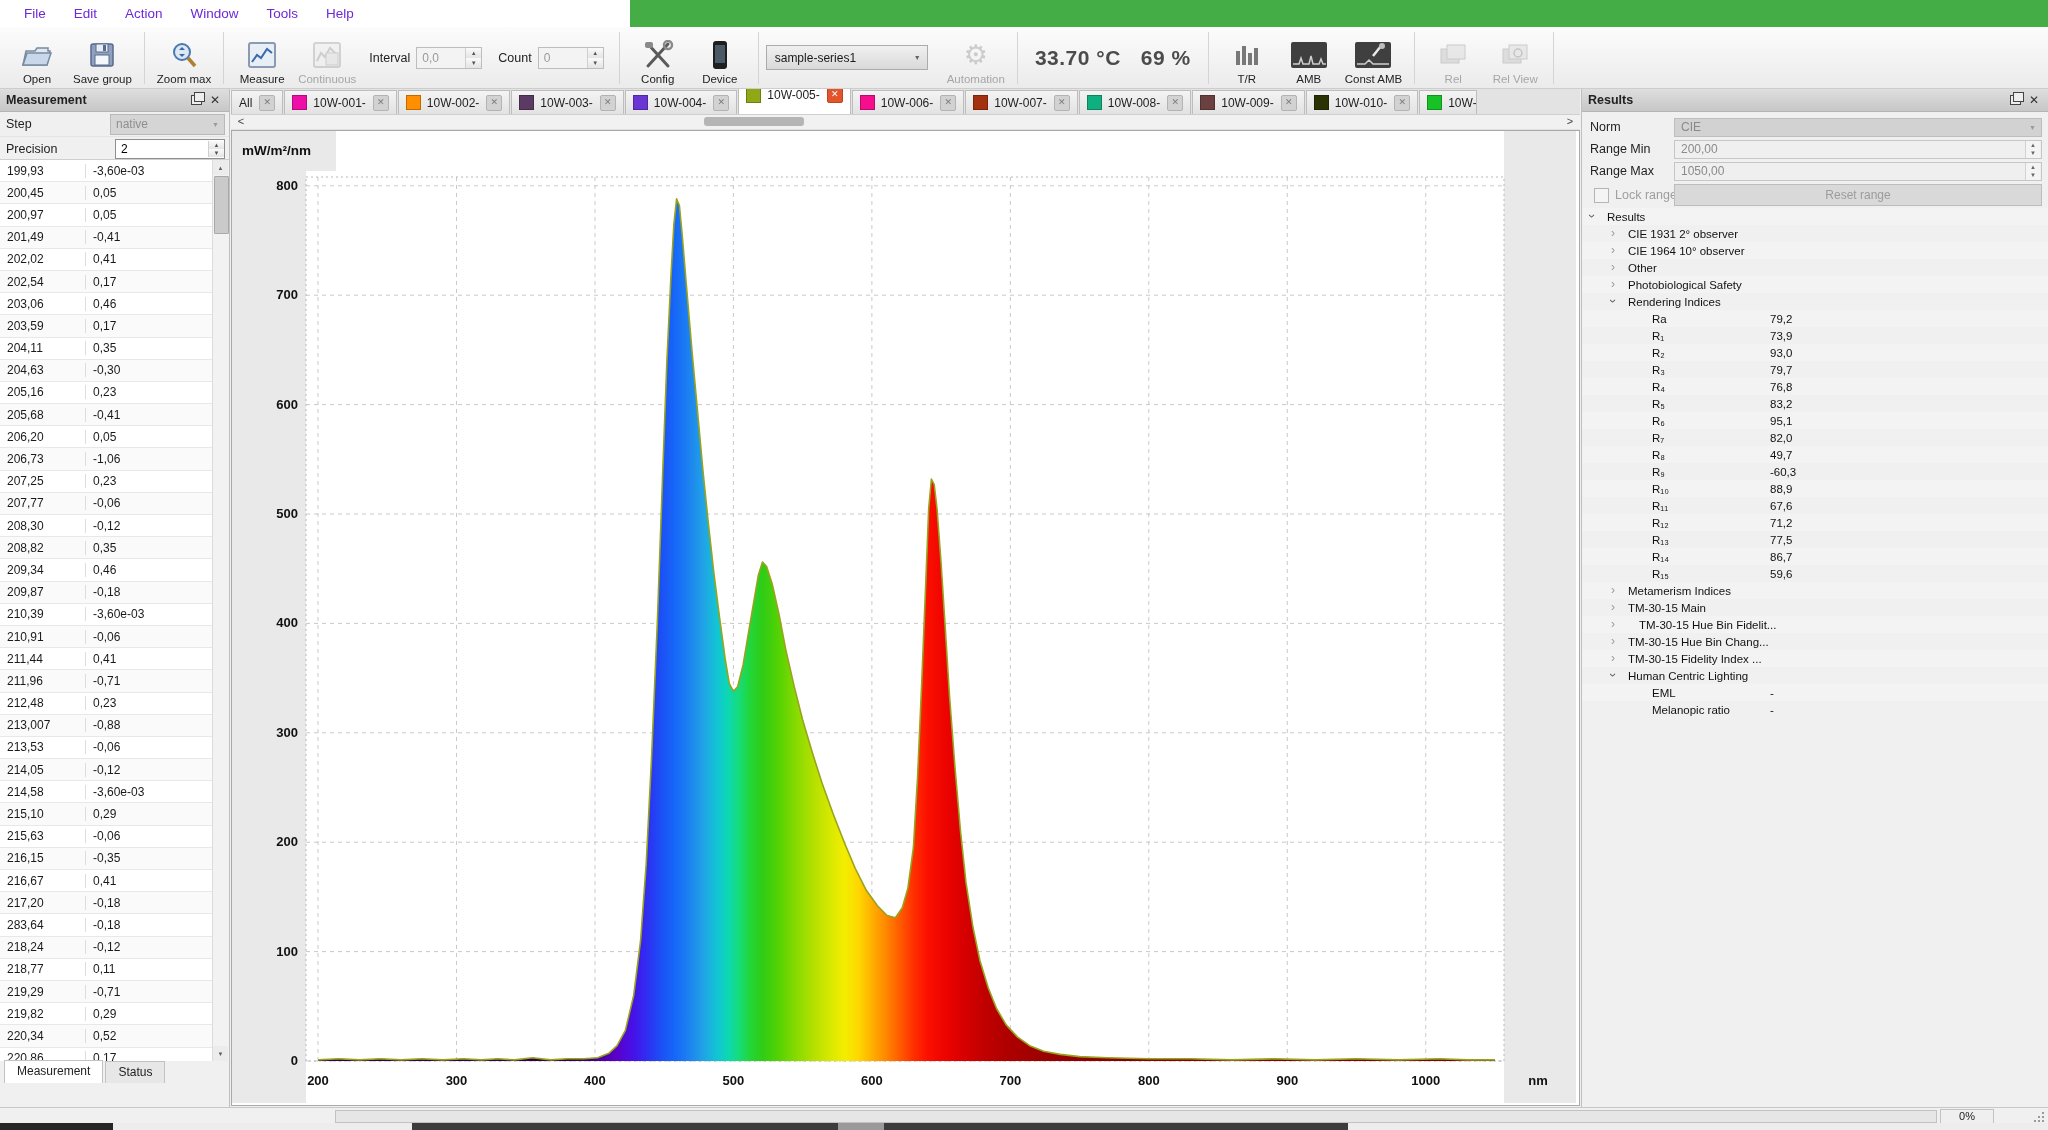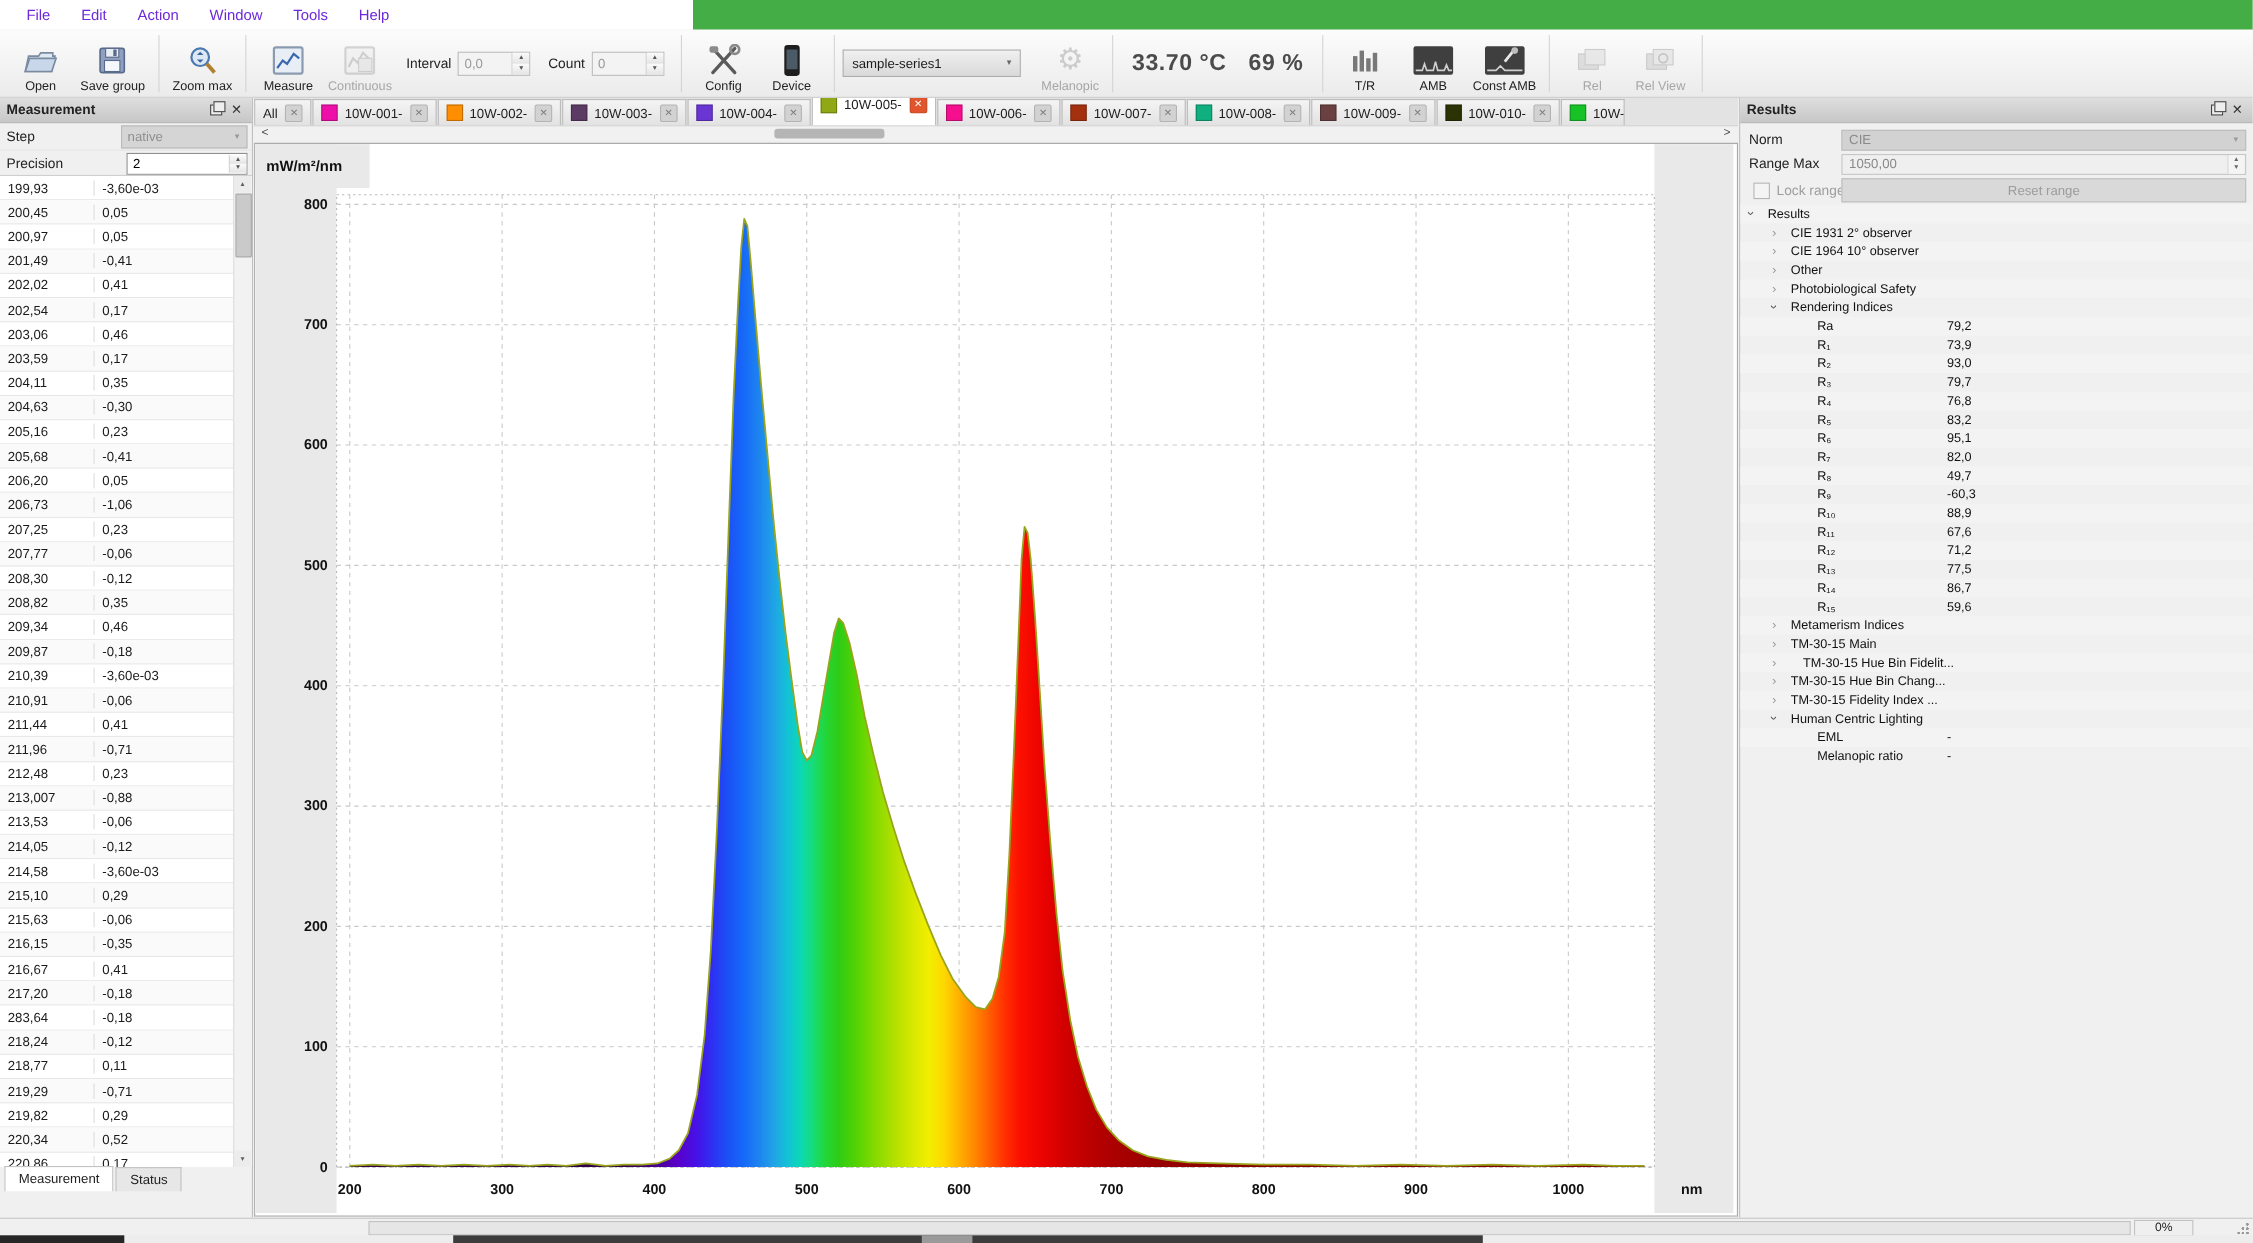--- a/index.html
+++ b/index.html
@@ -235,21 +235,21 @@
     </span>
     <span class="lb">Device</span>
   </div>
   <div class="sep"></div>
   <div class="combo" style="width:152px;">
     <span>sample-series1</span>
     <span class="arrow">▼</span>
   </div>
   <div class="tbtn dis" style="margin-left:14px;">
     <span class="ic" style="font-size:27px;color:#9c9c9c;">⚙</span>
-    <span class="lb">Melanopic</span>
+    <span class="lb">Automation</span>
   </div>
   <div class="sep"></div>
   <span class="bigread">33.70 °C</span>
   <span class="bigread">69 %</span>
   <div class="sep"></div>
   <div class="tbtn">
     <span class="ic">
       <svg width="28" height="28" viewBox="0 0 28 28">
           <g fill="#787878">
             <rect x="3" y="10" width="4" height="14"></rect>
@@ -674,20 +674,30 @@
   </div>
   <div class="rform">
     <div class="rrow">
       <span class="rlab">Norm</span>
       <div class="rfield gray">
         <span>CIE</span>
         <span class="arrow">▼</span>
       </div>
     </div>
     <div class="rrow">
+      <span class="rlab">Range Min</span>
+      <div class="rfield lite">
+        <span>200,00</span>
+        <span class="rspin">
+            <span>▲</span>
+            <span>▼</span>
+          </span>
+      </div>
+    </div>
+    <div class="rrow">
       <span class="rlab">Range Max</span>
       <div class="rfield lite">
         <span>1050,00</span>
         <span class="rspin">
             <span>▲</span>
             <span>▼</span>
           </span>
       </div>
     </div>
     <div class="rrow" style="height:26px;">

